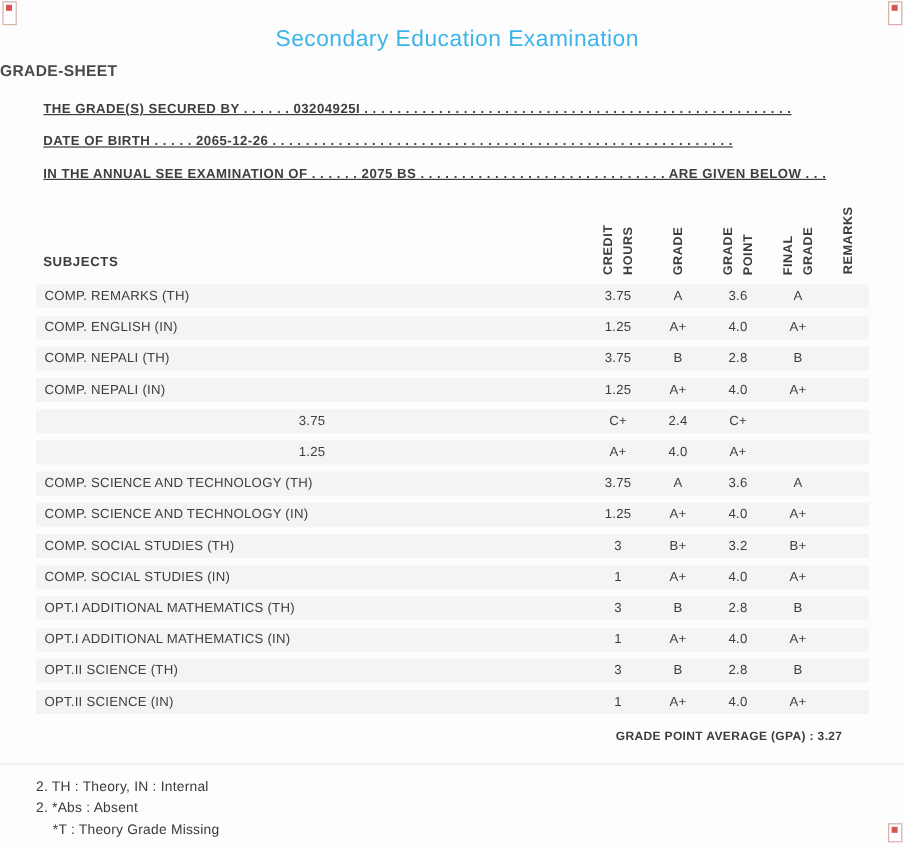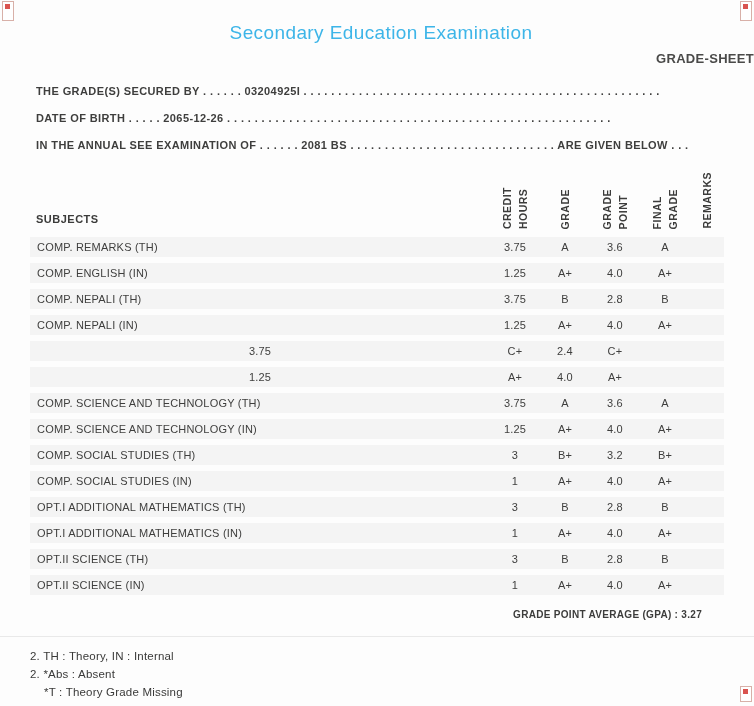--- a/index.html
+++ b/index.html
@@ -28,28 +28,28 @@
     margin:22px 0 0 0;
     text-align:center;
     font-size:19px;
     font-weight:400;
     letter-spacing:0.4px;
     color:#3db5e8;
     padding-left:8px;
   }
   .subtitle{
     margin:7px 0 0 0;
-    text-align:right;
+    text-align:left;
     font-size:13px;
     font-weight:bold;
     letter-spacing:0.3px;
     color:#4a4a49;
   }
 
-  .info{margin:12px 36px 0 36px;}
+  .info{margin:12px 36px 0 36px;text-decoration:underline;}
   .info-line{
     font-size:11px;
     font-weight:bold;
     letter-spacing:0.4px;
     padding:7px 0 8px 0;
     white-space:nowrap;
     overflow:hidden;
     color:#3e3e3d;
   }
 
@@ -117,21 +117,21 @@
   <div class="corner tl"></div>
   <div class="corner tr"></div>
   <div class="corner br"></div>
 
   <h1 class="title">Secondary Education Examination</h1>
   <h2 class="subtitle">GRADE-SHEET</h2>
 
   <div class="info">
     <div class="info-line">THE GRADE(S) SECURED BY . . . . . . 03204925I . . . . . . . . . . . . . . . . . . . . . . . . . . . . . . . . . . . . . . . . . . . . . . . . . . . .</div>
     <div class="info-line">DATE OF BIRTH . . . . . 2065-12-26 . . . . . . . . . . . . . . . . . . . . . . . . . . . . . . . . . . . . . . . . . . . . . . . . . . . . . . . .</div>
-    <div class="info-line">IN THE ANNUAL SEE EXAMINATION OF . . . . . . 2081 BS . . . . . . . . . . . . . . . . . . . . . . . . . . . . . . ARE GIVEN BELOW . . .</div>
+    <div class="info-line">IN THE ANNUAL SEE EXAMINATION OF . . . . . . 2075 BS . . . . . . . . . . . . . . . . . . . . . . . . . . . . . . ARE GIVEN BELOW . . .</div>
   </div>
 
   <div class="table">
     <div class="thead">
       <div class="subjects-head">SUBJECTS</div>
       <div class="vcell">
           <div class="v-label">CREDIT
 HOURS</div>
         </div>
       <div class="vcell">

